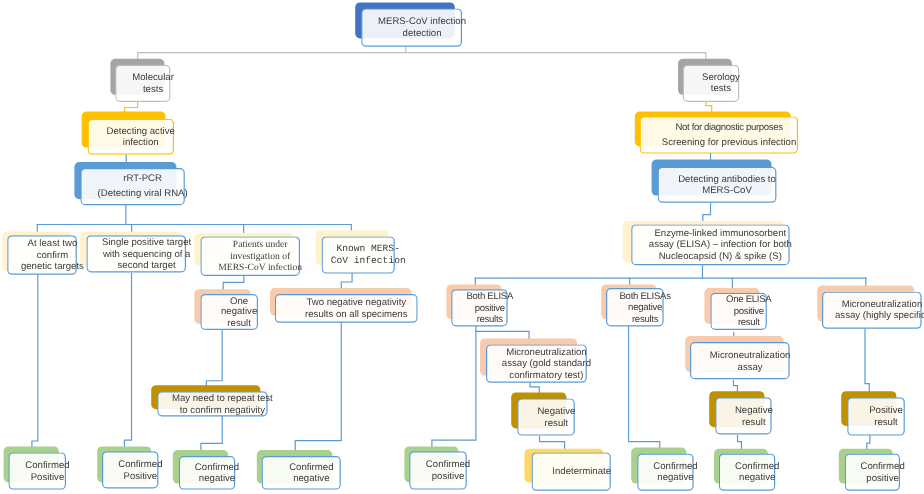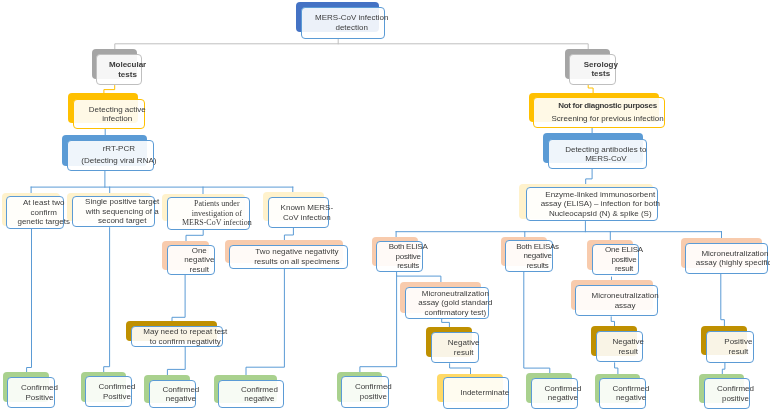--- a/index.html
+++ b/index.html
@@ -9,21 +9,21 @@
        -webkit-font-smoothing:antialiased;}
   #stage{position:relative;width:770px;height:412px;background:#ffffff;}
   .front{will-change:transform;}
   #wires{position:absolute;left:0;top:0;width:770px;height:412px;pointer-events:none;}
   .shadow{position:absolute;border-radius:4px;}
   .front{position:absolute;border:1px solid #5B9BD5;border-radius:4px;
          background:rgba(255,255,255,0.90);box-sizing:border-box;
          display:flex;flex-direction:column;align-items:center;justify-content:center;
          color:#3B3B3B;font-size:8px;line-height:9.5px;text-align:left;padding-left:17px;}
   .front .ln{display:block;white-space:nowrap;}
-  .bd{font-weight:bold;}
+  .bd{font-weight:normal;}
 </style>
 </head>
 <body>
 
 <div id="stage">
   <svg id="wires" viewBox="0 0 770 412" width="770" height="412">
       <polyline points="338.2,39.5 338.2,43.8" fill="none" stroke="#BFBFBF" stroke-width="1" stroke-linecap="square"></polyline>
       <polyline points="114.8,49.2 114.8,43.8 588.2,43.8 588.2,49.2" fill="none" stroke="#BFBFBF" stroke-width="1" stroke-linecap="square"></polyline>
       <polyline points="114.7,85.6 114.7,89.6 103.9,89.6 103.9,93.5" fill="none" stroke="#FFC000" stroke-width="1" stroke-linecap="square"></polyline>
       <polyline points="588.2,84.5 588.2,88 593.1,88 593.1,93.5" fill="none" stroke="#FFC000" stroke-width="1" stroke-linecap="square"></polyline>
@@ -108,21 +108,21 @@
         <span class="ln">with sequencing of a</span>
         <span class="ln">second target</span>
       </div>
       <div class="shadow" style="left: 161.7px; top: 193.6px; width: 83.1px; height: 27.2px; background: rgb(255, 242, 204);"></div>
       <div class="front" style="left: 166.9px; top: 196.7px; width: 82.6px; height: 32.5px; border-color: rgb(91, 155, 213); font-family: Liberation Serif, serif;">
         <span class="ln">Patients under</span>
         <span class="ln">investigation of</span>
         <span class="ln">MERS-CoV infection</span>
       </div>
       <div class="shadow" style="left: 263.4px; top: 192px; width: 60.4px; height: 28.8px; background: rgb(255, 242, 204);"></div>
-      <div class="front" style="left: 268.2px; top: 196.5px; width: 60.7px; height: 31px; border-color: rgb(91, 155, 213);">
+      <div class="front" style="left: 268.2px; top: 196.5px; width: 60.7px; height: 31px; border-color: rgb(91, 155, 213); font-family: Liberation Mono, monospace;">
         <span class="ln">Known MERS-</span>
         <span class="ln">CoV infection</span>
       </div>
       <div class="shadow" style="left: 518.9px; top: 184.3px; width: 134px; height: 34.9px; background: rgb(255, 242, 204);"></div>
       <div class="front" style="left: 526.1px; top: 186.8px; width: 131.5px; height: 34.3px; border-color: rgb(91, 155, 213);">
         <span class="ln">Enzyme-linked immunosorbent</span>
         <span class="ln">assay (ELISA) – infection for both</span>
         <span class="ln">Nucleocapsid (N) &amp; spike (S)</span>
       </div>
       <div class="shadow" style="left: 162.2px; top: 240.6px; width: 46.8px; height: 29.9px; background: rgb(248, 203, 173);"></div>

